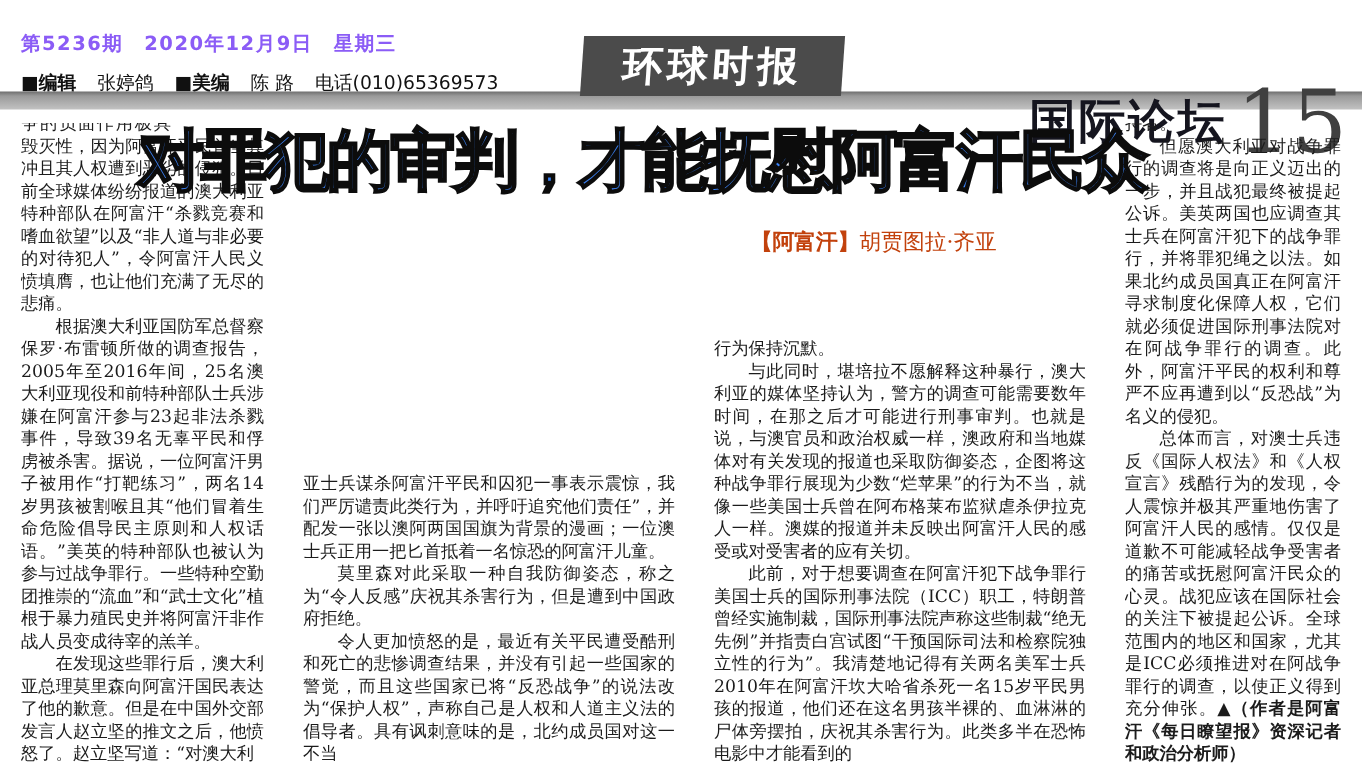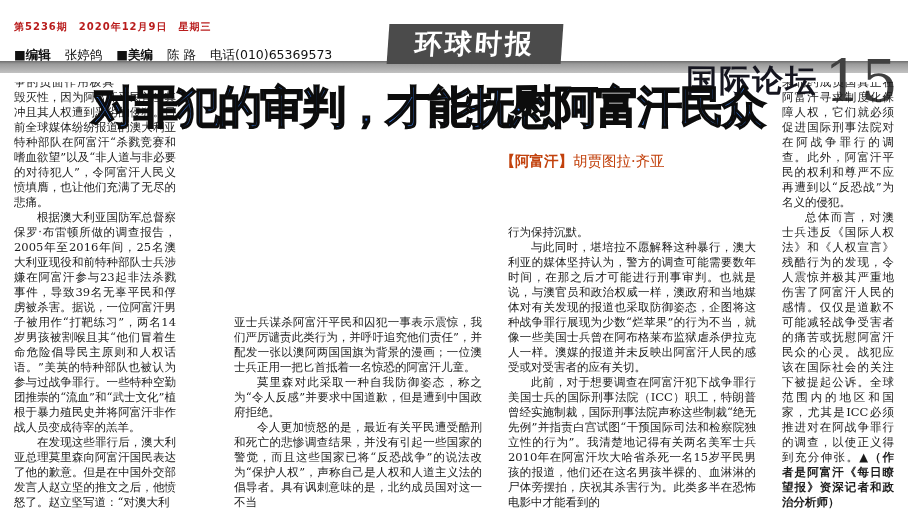--- a/index.html
+++ b/index.html
@@ -1,22 +1,22 @@
 <!DOCTYPE html>
 <html><head>
 <meta charset="utf-8">
 <style>
   * { margin:0; padding:0; box-sizing:border-box; }
   html,body { width:908px; height:510px; background:#ffffff; overflow:hidden;
               font-family:"DejaVu Serif","Liberation Serif",serif; color:#1b1b1b; }
 
   
   .header { position:relative; width:908px; height:76px; }
-  .issue-line { position:absolute; top:20px; left:14px; font-size:10px; font-weight:bold;
-                font-family:"DejaVu Sans","Liberation Sans",sans-serif; color:#b91c1c; letter-spacing:1px; }
+  .issue-line { position:absolute; top:20px; left:14px; font-size:13px; font-weight:bold;
+                font-family:"DejaVu Sans","Liberation Sans",sans-serif; color:#8b5cf6; letter-spacing:1px; }
   .staff-line { position:absolute; top:47px; left:14px; font-size:12.5px; color:#111;
                 font-family:"DejaVu Sans","Liberation Sans",sans-serif; }
   .staff-line span { margin-right:10px; }
   .staff-line .sq { font-weight:bold; }
   .grey-bar { position:absolute; top:61px; left:0; width:908px; height:12px;
               background:linear-gradient(to bottom,#6e6e6e 0%,#9a9a9a 25%,#c2c2c2 100%); }
   .masthead { position:absolute; top:24px; left:388px; width:174px; height:40px;
               background:#4b4b4b; color:#fff; display:flex; align-items:center; justify-content:center;
               font-family:"DejaVu Sans","Liberation Sans",sans-serif; font-weight:bold;
               font-size:27px; letter-spacing:3px; transform:skewX(-4deg); }
@@ -32,21 +32,21 @@
               font-family:"DejaVu Sans","Liberation Sans",sans-serif; font-weight:bold;
               font-size:44px; letter-spacing:-2px; color:#3b82f6;
               -webkit-text-stroke:1.6px #0c0c0c; }
   .byline { position:absolute; top:76px; left:450px; width:265px; text-align:center;
             font-size:14.5px; color:#c2410c; }
   .byline .tag { font-weight:bold; font-family:"DejaVu Sans","Liberation Sans",sans-serif; }
 
   .columns { display:flex; gap:26px; height:428px; overflow:hidden;align-items:flex-end; }
   .col { overflow:hidden; font-size:11.5px; line-height:15px; text-align:justify; }
   .col-1 { width:162px; }
-  .col-2 { width:248px; padding-top:84px;margin-left:32px; }
+  .col-2 { width:248px; padding-top:84px; }
   .col-3 { width:248px; padding-top:86px; }
   .col-4 { flex:1; }
   .col p { margin:0; }
   .col p.indent { text-indent:2em; }
   .hl-spacer-right { float:right; width:62px; height:72px; }
   .hl-spacer-left  { float:left;  width:58px; height:78px; }
   .end-mark { font-weight:bold; font-family:"DejaVu Sans","Liberation Sans",sans-serif; }
   .author-note { font-weight:bold; font-family:"DejaVu Sans","Liberation Sans",sans-serif; }
 </style>
 </head>
@@ -79,21 +79,21 @@
 
     <div class="col col-1">
       <div class="hl-spacer-right"></div>
       <p class="indent">2001年，以美国为首的联军以“反恐战”的名义进入阿富汗，但是这场战争的负面作用极具毁灭性，因为阿富汗平民首当其冲且其人权遭到恶劣的侵犯。日前全球媒体纷纷报道的澳大利亚特种部队在阿富汗“杀戮竞赛和嗜血欲望”以及“非人道与非必要的对待犯人”，令阿富汗人民义愤填膺，也让他们充满了无尽的悲痛。</p>
       <p class="indent">根据澳大利亚国防军总督察保罗·布雷顿所做的调查报告，2005年至2016年间，25名澳大利亚现役和前特种部队士兵涉嫌在阿富汗参与23起非法杀戮事件，导致39名无辜平民和俘虏被杀害。据说，一位阿富汗男子被用作“打靶练习”，两名14岁男孩被割喉且其“他们冒着生命危险倡导民主原则和人权话语。”美英的特种部队也被认为参与过战争罪行。一些特种空勤团推崇的“流血”和“武士文化”植根于暴力殖民史并将阿富汗非作战人员变成待宰的羔羊。</p>
       <p class="indent">在发现这些罪行后，澳大利亚总理莫里森向阿富汗国民表达了他的歉意。但是在中国外交部发言人赵立坚的推文之后，他愤怒了。赵立坚写道：“对澳大利</p>
     </div>
 
     <div class="col col-2">
       <p>亚士兵谋杀阿富汗平民和囚犯一事表示震惊，我们严厉谴责此类行为，并呼吁追究他们责任”，并配发一张以澳阿两国国旗为背景的漫画；一位澳士兵正用一把匕首抵着一名惊恐的阿富汗儿童。</p>
-      <p class="indent">莫里森对此采取一种自我防御姿态，称之为“令人反感”并要求中国道歉，但是遭到中国政府拒绝。</p>
+      <p class="indent">莫里森对此采取一种自我防御姿态，称之为“令人反感”庆祝其杀害行为，但是遭到中国政府拒绝。</p>
       <p class="indent">令人更加愤怒的是，最近有关平民遭受酷刑和死亡的悲惨调查结果，并没有引起一些国家的警觉，而且这些国家已将“反恐战争”的说法改为“保护人权”，声称自己是人权和人道主义法的倡导者。具有讽刺意味的是，北约成员国对这一不当</p>
     </div>
 
     <div class="col col-3">
       <p>行为保持沉默。</p>
       <p class="indent">与此同时，堪培拉不愿解释这种暴行，澳大利亚的媒体坚持认为，警方的调查可能需要数年时间，在那之后才可能进行刑事审判。也就是说，与澳官员和政治权威一样，澳政府和当地媒体对有关发现的报道也采取防御姿态，企图将这种战争罪行展现为少数“烂苹果”的行为不当，就像一些美国士兵曾在阿布格莱布监狱虐杀伊拉克人一样。澳媒的报道并未反映出阿富汗人民的感受或对受害者的应有关切。</p>
       <p class="indent">此前，对于想要调查在阿富汗犯下战争罪行美国士兵的国际刑事法院（ICC）职工，特朗普曾经实施制裁，国际刑事法院声称这些制裁“绝无先例”并指责白宫试图“干预国际司法和检察院独立性的行为”。我清楚地记得有关两名美军士兵2010年在阿富汗坎大哈省杀死一名15岁平民男孩的报道，他们还在这名男孩半裸的、血淋淋的尸体旁摆拍，庆祝其杀害行为。此类多半在恐怖电影中才能看到的</p>
     </div>
 
     <div class="col col-4">

